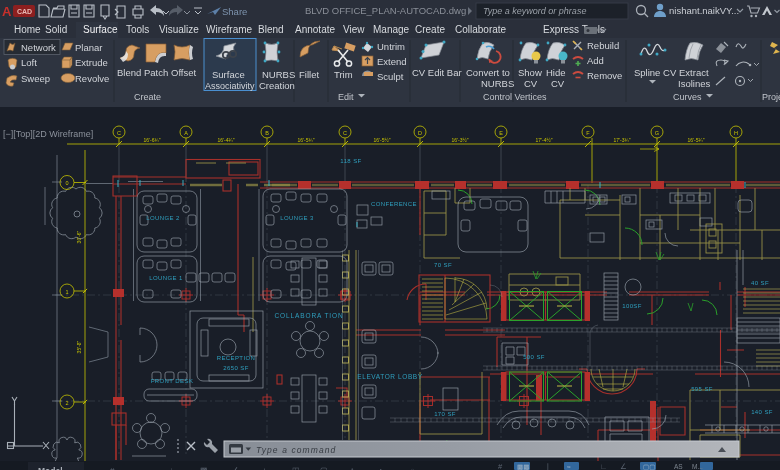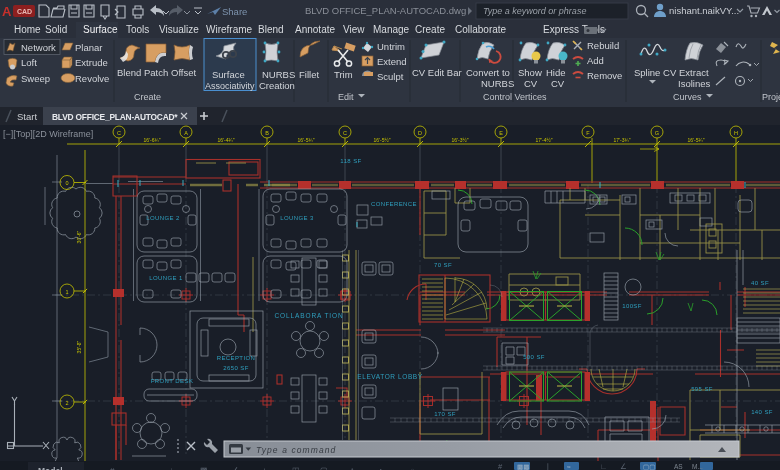--- a/index.html
+++ b/index.html
@@ -263,31 +263,20 @@
 
       <g fill="#c0c4ca" font-size="9">
         <text x="134" y="62">Create</text>
         <text x="338" y="62">Edit</text>
         <path d="M358 56 l3.5 3.5 3.5 -3.5 z" fill="#aeb4bb"></path>
         <text x="483" y="62">Control Vertices</text>
         <text x="673" y="62">Curves</text>
         <path d="M706 56 l3.5 3.5 3.5 -3.5 z" fill="#aeb4bb"></path>
         <text x="762" y="62">Proje</text>
       </g>
-    </svg>
-  </div>
-  <div id="tabbar" class="abs">
-    <svg width="780" height="18" style="position:absolute;left:0;top:0" font-family="Liberation Sans">
-      <line x1="6" y1="15" x2="11" y2="3" stroke="#4a515c" stroke-width="1.5"></line>
-      <text x="17" y="13" font-size="9.5" fill="#c9ccd1">Start</text>
-      <rect x="43" y="0" width="154" height="18" fill="#3b414d"></rect>
-      <text x="52" y="13" font-size="8.4" font-weight="bold" fill="#e8eaee" letter-spacing="-0.2">BLVD OFFICE_PLAN-AUTOCAD*</text>
-      <path d="M181 6 l6 6 m0 -6 l-6 6" stroke="#c9ccd1" stroke-width="1.2"></path>
-      <path d="M204 5 v8 m-4 -4 h8" stroke="#c9ccd1" stroke-width="1.6"></path>
-      <line x1="222" y1="15" x2="227" y2="3" stroke="#4a515c" stroke-width="1.5"></line>
     </svg>
   </div>
   <div id="canvas" class="abs">
     <svg width="780" height="345" style="position:absolute;left:0;top:0" font-family="Liberation Sans">
       <rect x="0" y="0" width="780" height="345" fill="#191e28"></rect>
       <text x="3" y="12" font-size="9" fill="#8b919b">[−][Top][2D Wireframe]</text>
 
       <g stroke="#59626f" stroke-width="0.6" opacity="0.6" stroke-dasharray="8 3 2 3">
         <line x1="119" y1="60" x2="119" y2="330"></line>
         <line x1="186" y1="60" x2="186" y2="330"></line>

